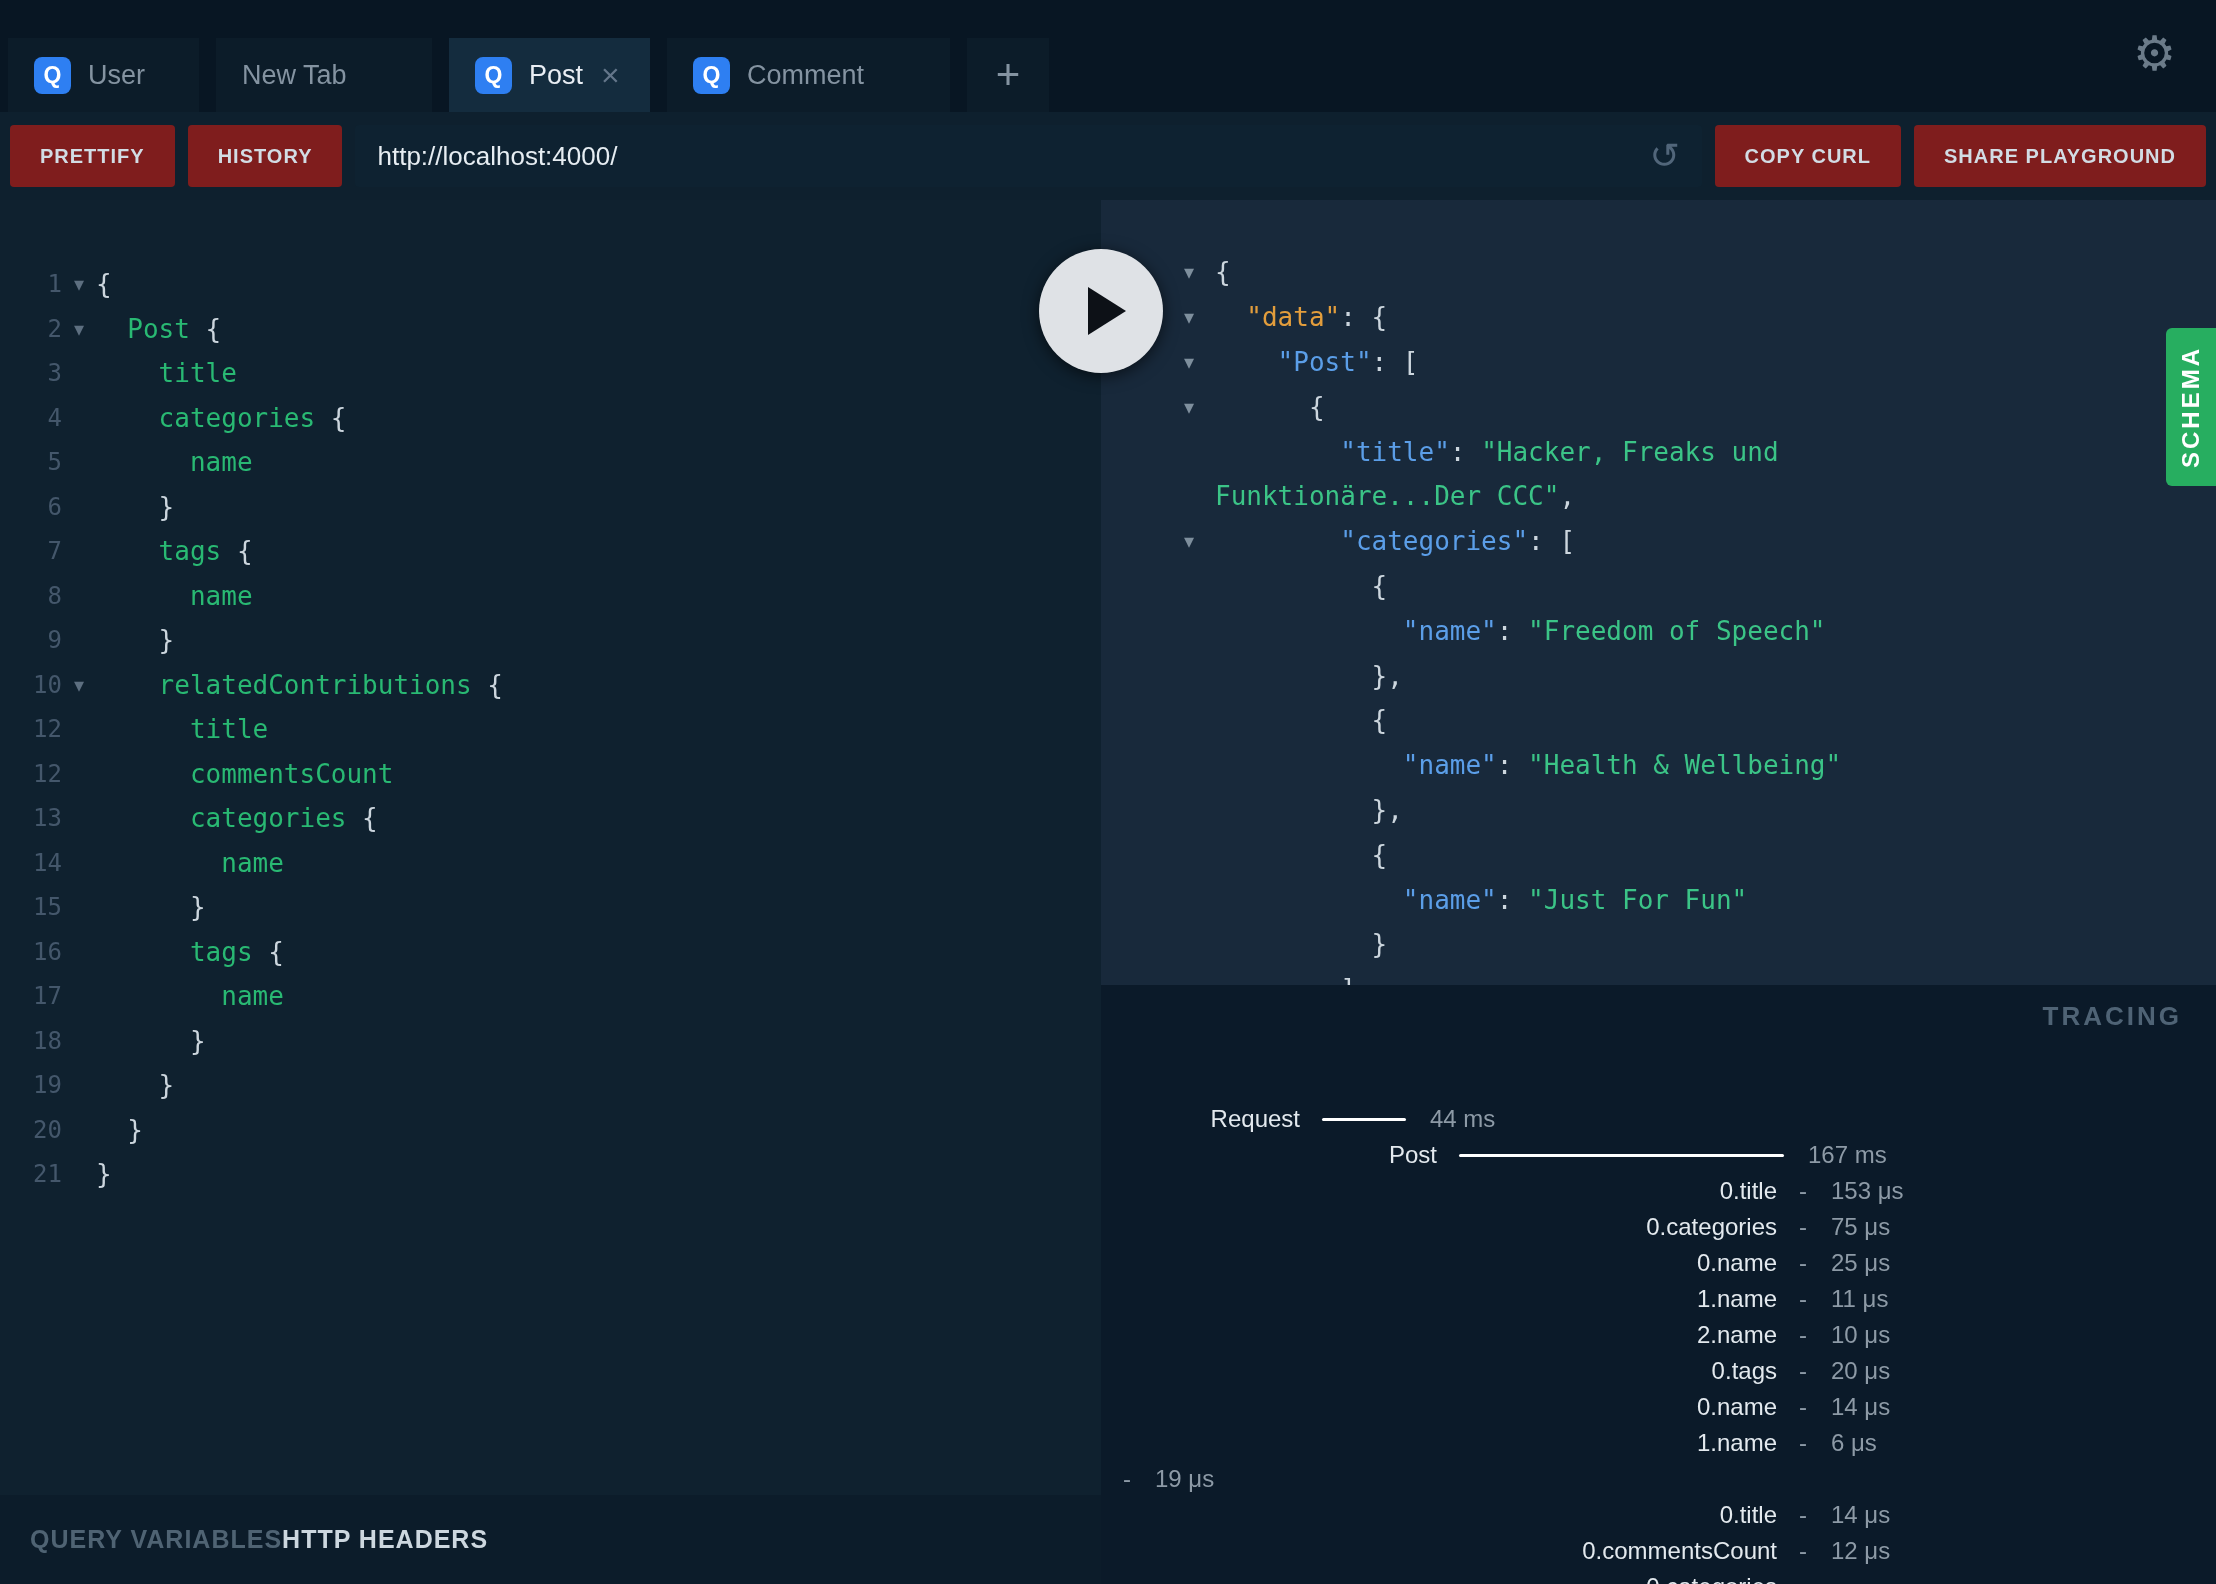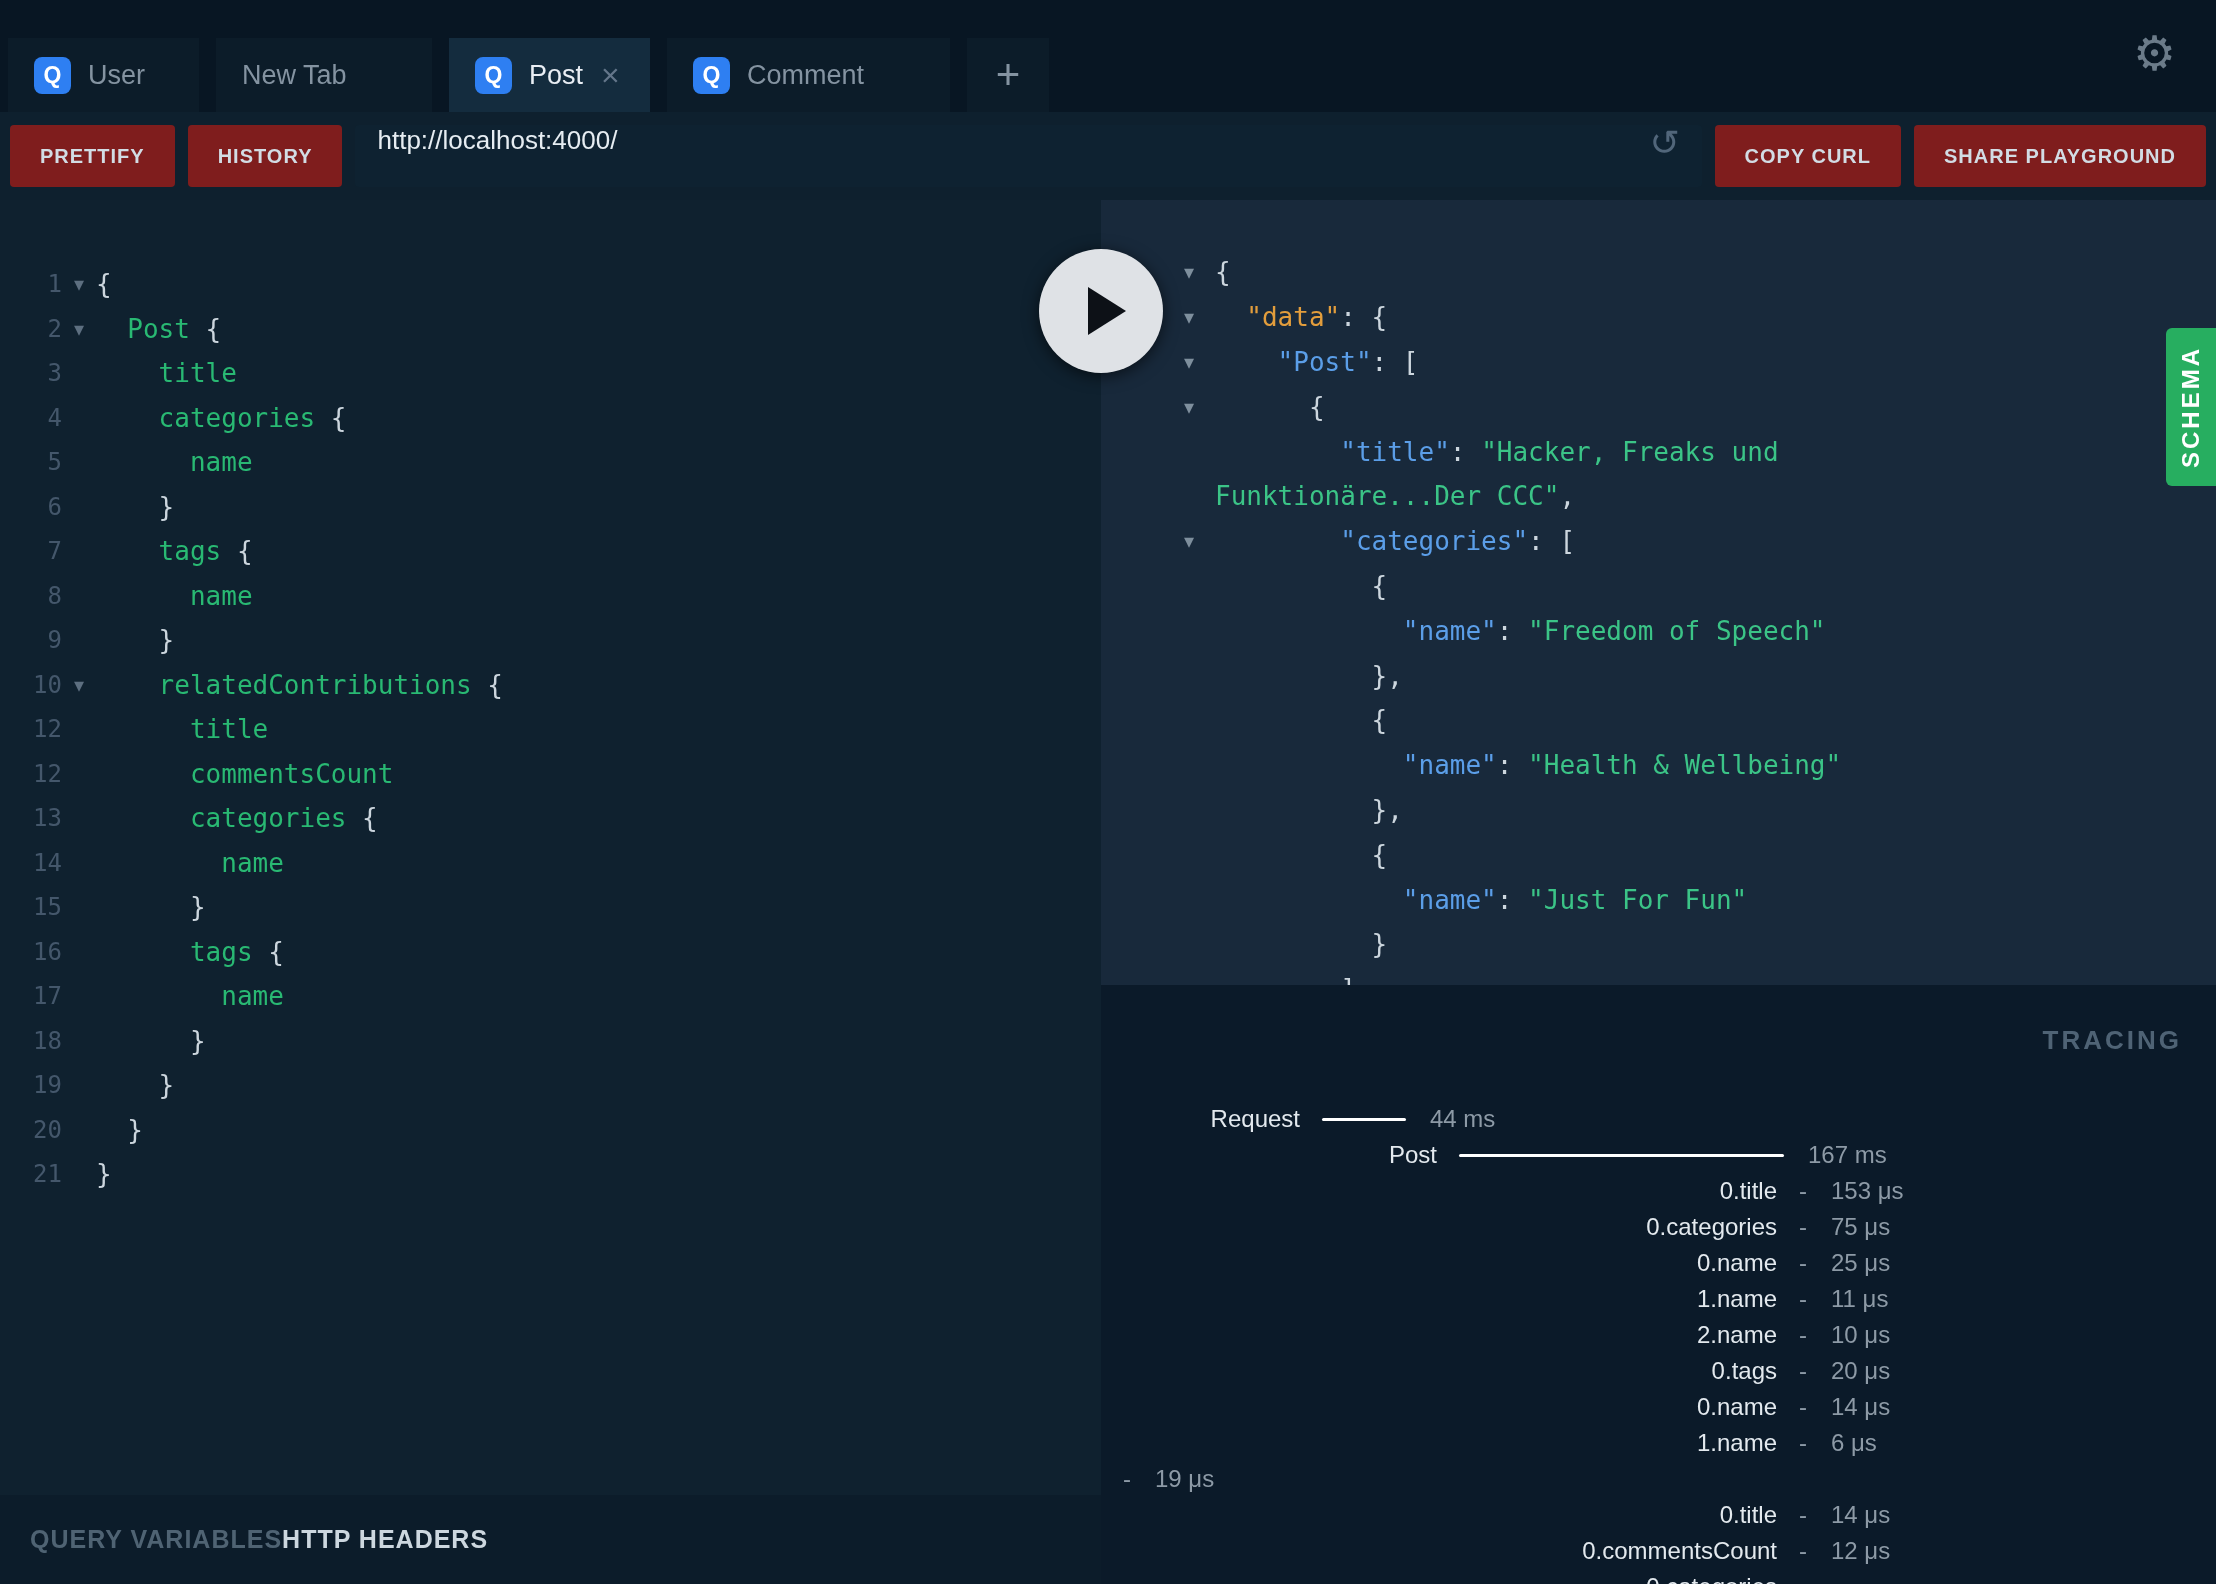--- a/index.html
+++ b/index.html
@@ -23,21 +23,21 @@
   .tclose { margin-left:18px; color:#64768a; font-size:32px; line-height:1; }
   .tab.plus { width:82px; justify-content:center; padding:0; color:#8493a1; font-size:42px; }
   .gear { position:absolute; right:40px; top:30px; font-size:48px; color:#6b7b89; line-height:1; cursor:pointer; }
   
   .toolbar { position:absolute; left:0; top:112px; width:100%; height:88px;
     background:#0e202e; display:flex; align-items:center; padding:0 10px; gap:13px; }
   .tbtn { height:62px; background:#7f1d1d; border:none; border-radius:4px; color:#d2dce4;
     font-size:20px; font-weight:600; letter-spacing:1px; padding:0 30px;
     font-family:inherit; cursor:pointer; }
   .urlbox { flex:1; height:62px; background:#0e2231; border-radius:4px;
-    display:flex; padding:0 22px; }
+    display:flex; align-items:center; padding:0 22px; }
   .urltext { color:#e6edf2; font-size:26px; flex:1; }
   .reset { color:#51667a; font-size:36px; line-height:1; cursor:pointer; }
   
   pre.code { margin:0; font-family:"DejaVu Sans Mono",monospace; font-size:26px; white-space:pre; }
   .c-p { color:#ccd6de; }
   .c-f { color:var(--field-green,#29b973); }
   .c-k { color:var(--key-blue,#5b9ee8); }
   .c-o { color:var(--key-orange,#e29d3c); }
   .c-s { color:var(--string-green,#3bc487); }
   
@@ -53,21 +53,21 @@
   .qv { color:#4f6373; font-size:25px; font-weight:bold; letter-spacing:1px; cursor:pointer; }
   .hh { color:#cdd7df; font-size:25px; font-weight:bold; letter-spacing:1px; cursor:pointer; }
   
   .response { position:absolute; left:1101px; top:200px; width:1115px; height:785px;
     background:#18293b; overflow:hidden; padding:50px 0 0 62px; }
   .rline { display:flex; align-items:center; height:44.8px; }
   .rcaret { flex:none; width:52px; text-align:center; color:#7e8f9d; font-size:20px; cursor:pointer; }
   
   .tracing { position:absolute; left:1101px; top:985px; right:0; bottom:0;
     background:#0b1a29; overflow:hidden; }
-  .ttitle { position:absolute; top:40px; right:34px; color:#4f6375; font-size:26px;
+  .ttitle { position:absolute; top:16px; right:34px; color:#4f6375; font-size:26px;
     font-weight:bold; letter-spacing:3px; }
   .trows { position:absolute; top:116px; left:0; right:0; }
   .trow { height:36px; display:flex; align-items:center; font-size:24px; }
   .tlabel { flex:none; text-align:right; color:#e3e9ee; }
   .trow.request .tlabel { width:199px; }
   .trow.root .tlabel { width:336px; }
   .trow.resolver .tlabel { width:676px; }
   .tbar { flex:none; height:3px; background:#ffffff; margin-left:22px; border-radius:2px; }
   .tdash { color:#8d9aa6; margin-left:22px; }
   .ttime { color:#8d9aa6; margin-left:24px; }

